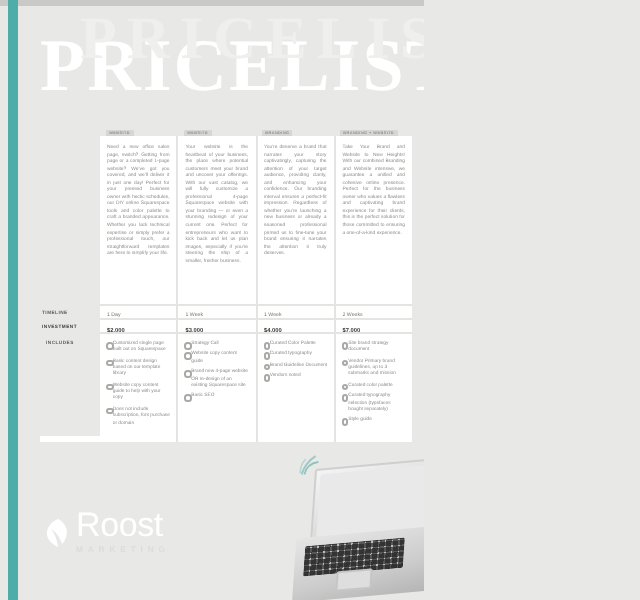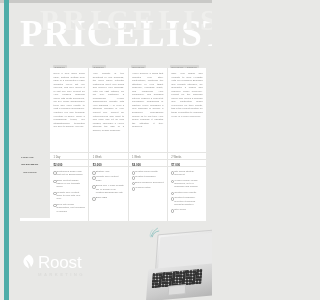--- a/index.html
+++ b/index.html
@@ -100,21 +100,21 @@
     position:relative;padding-left:3.4px;margin-bottom:2.2px;
     color:#8a8a88;font-size:2.4px;line-height:3.3px;
   }
   .inc-cell li:before{
     content:"";position:absolute;left:0;top:1px;
     width:1.5px;height:1.5px;border:0.4px solid #a9a9a7;border-radius:50%;
   }
   .lbl-col.inc-cell{background:#e8e8e6;border-right:none;border-top:none;}
 
   
-  .logo{position:absolute;left:22px;bottom:22px;display:flex;align-items:flex-start;}
+  .logo{position:absolute;left:22px;bottom:22px;display:flex;align-items:center;}
   .logo-mark{width:13px;height:15px;margin-right:3px;position:relative;}
   .logo-text{line-height:1;}
   .logo-word{
     font-size:17px;line-height:17px;color:#ffffff;font-weight:400;
     letter-spacing:-0.2px;font-family:"Liberation Sans",sans-serif;
   }
   .logo-sub{
     font-size:4.2px;line-height:7px;color:#dcdcda;letter-spacing:2.4px;
     text-align:right;font-weight:700;
   }

